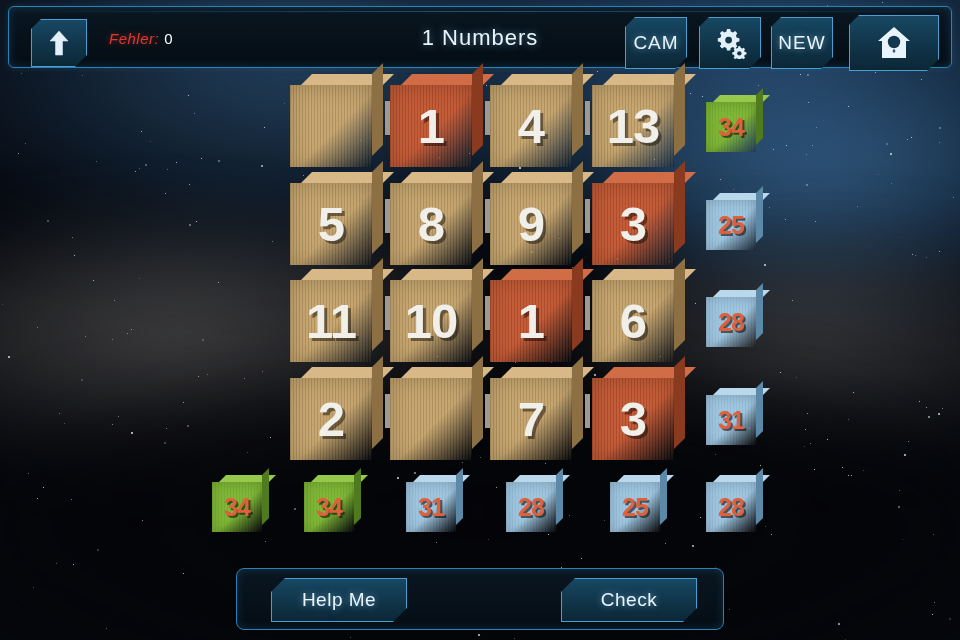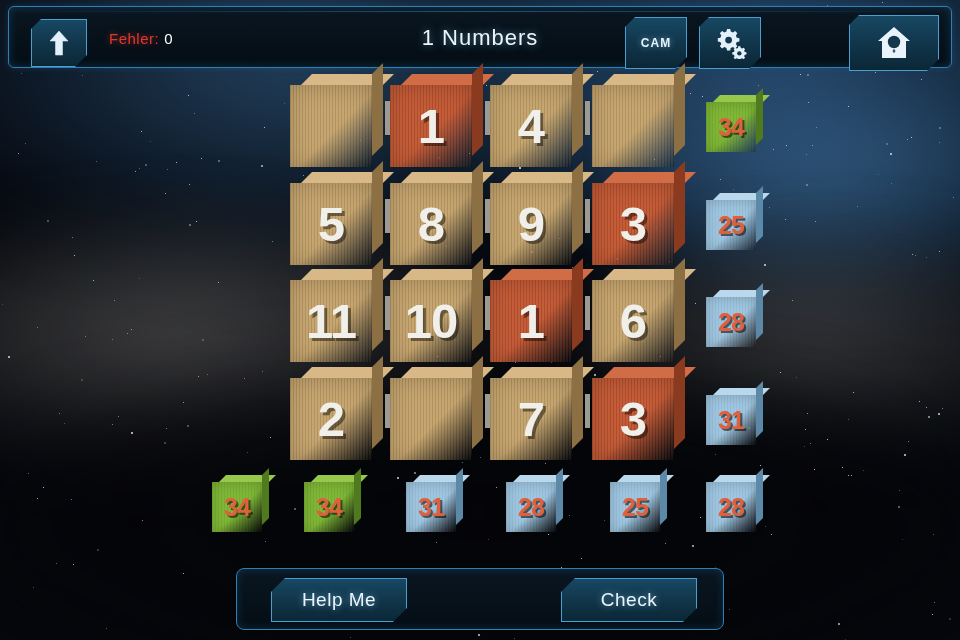--- a/index.html
+++ b/index.html
@@ -34,34 +34,34 @@
     border:1px solid #4a9ed0;
     background:linear-gradient(180deg,#174863 0%,#11364b 50%,#0b2736 100%);
     color:#e8f3fb;
     display:flex;align-items:center;justify-content:center;
     -webkit-clip-path:polygon(10px 0,100% 0,100% calc(100% - 12px),calc(100% - 12px) 100%,0 100%,0 10px);
     clip-path:polygon(10px 0,100% 0,100% calc(100% - 12px),calc(100% - 12px) 100%,0 100%,0 10px);
     letter-spacing:1px;
     text-shadow:0 0 6px rgba(160,220,255,.55);
     cursor:pointer;user-select:none;
   }
-  .hexbtn .lbl{font-size:12px;font-weight:700;font-family:"Liberation Sans",sans-serif;}
+  .hexbtn .lbl{font-size:19px;font-weight:400;font-family:"Liberation Sans",sans-serif;}
 
   #btn-back{left:22px;top:12px;width:56px;height:48px;}
   #btn-cam {left:616px;top:10px;width:62px;height:52px;}
   #btn-settings{left:690px;top:10px;width:62px;height:52px;}
   #btn-new {left:762px;top:10px;width:62px;height:52px;}
   #btn-home{left:840px;top:8px;width:90px;height:56px;}
 
   #errors{
     position:absolute;left:100px;top:0;height:62px;
     display:flex;align-items:center;gap:5px;
     font-size:15px;letter-spacing:.5px;
   }
-  #errors .err-label{color:#e0392b;text-shadow:0 0 6px rgba(224,57,43,.6);}
+  #errors .err-label{color:#e0392b;text-shadow:0 0 6px rgba(224,57,43,.6);font-style:italic;}
   #errors .err-value{color:#ffffff;}
 
   #title{
     position:absolute;left:0;right:0;top:0;height:62px;
     display:flex;align-items:center;justify-content:center;
     color:#eaf4fb;font-size:22px;letter-spacing:1px;
     text-shadow:0 0 8px rgba(150,215,255,.5);
     pointer-events:none;
   }
 
@@ -454,20 +454,23 @@
         <path d="M14 2 l3.2 0 .55 2.6 2.1 .9 2.25-1.45 2.25 2.25-1.45 2.25 .9 2.1 2.6 .55 0 3.2-2.6 .55-.9 2.1 1.45 2.25-2.25 2.25-2.25-1.45-2.1 .9-.55 2.6-3.2 0-.55-2.6-2.1-.9-2.25 1.45-2.25-2.25 1.45-2.25-.9-2.1-2.6-.55 0-3.2 2.6-.55 .9-2.1-1.45-2.25 2.25-2.25 2.25 1.45 2.1-.9z"></path>
       </g>
       <circle cx="15.6" cy="13.1" r="3.4" fill="#13384c"></circle>
       <g fill="#e3f0fa">
         <path d="M25.3 19.3 l2.1 0 .36 1.7 1.38 .6 1.48-.95 1.48 1.48-.95 1.48 .6 1.38 1.7 .36 0 2.1-1.7 .36-.6 1.38 .95 1.48-1.48 1.48-1.48-.95-1.38 .6-.36 1.7-2.1 0-.36-1.7-1.38-.6-1.48 .95-1.48-1.48 .95-1.48-.6-1.38-1.7-.36 0-2.1 1.7-.36 .6-1.38-.95-1.48 1.48-1.48 1.48 .95 1.38-.6z"></path>
       </g>
       <circle cx="26.35" cy="26.35" r="2.2" fill="#13384c"></circle>
     </svg>
   </div>
 
+  <div class="hexbtn" id="btn-new">
+    <span class="lbl">NEW</span>
+  </div>
 
   <div class="hexbtn" id="btn-home">
     <svg width="36" height="34" viewBox="0 0 36 34">
       <path d="M18 1 L34 15 L30 15 L30 32 L6 32 L6 15 L2 15 Z" fill="#e9f3fb"></path>
       <circle cx="18" cy="16" r="6.2" fill="#13384c"></circle>
       <path d="M16.6 24.4 h2.8 v1.2 h-2.8z M17.4 23.2 h1.2 v3.6 h-1.2z" fill="#13384c"></path>
     </svg>
   </div>
 </div>
 
@@ -499,20 +502,21 @@
       <div class="face" style="background:linear-gradient(135deg,#c3a169 0%,#c3a169 55%,rgba(0,0,0,.10) 100%);box-shadow:inset 0 0 21px rgba(0,0,0,.22);">
         <div class="grain"></div>
         <span class="num" style="font-size:49px;color:#f0efe9;text-shadow:3px 3px 0 rgba(0,0,0,.45);position:relative;z-index:2;">4</span>
       </div>
     </div>
     <div class="cube" style="left: 592px; top: 85px; width: 82px; height: 82px;">
       <div class="top" style="left:11px;top:-11px;width:82px;height:11px;background:#d8b887;transform:skewX(-45deg);transform-origin:bottom left;"></div>
       <div class="side" style="left:82px;top:-11px;width:11px;height:82px;background:#8d6f44;transform:skewY(-45deg);transform-origin:top left;"></div>
       <div class="face" style="background:linear-gradient(135deg,#c3a169 0%,#c3a169 55%,rgba(0,0,0,.10) 100%);box-shadow:inset 0 0 21px rgba(0,0,0,.22);">
         <div class="grain"></div>
+        <span class="num" style="font-size:49px;color:#f0efe9;text-shadow:3px 3px 0 rgba(0,0,0,.45);position:relative;z-index:2;">13</span>
       </div>
     </div>
     <div class="cube" style="left: 706px; top: 102px; width: 50px; height: 50px;">
       <div class="top" style="left:7px;top:-7px;width:50px;height:7px;background:#96c94b;transform:skewX(-45deg);transform-origin:bottom left;"></div>
       <div class="side" style="left:50px;top:-7px;width:7px;height:50px;background:#4f7a1d;transform:skewY(-45deg);transform-origin:top left;"></div>
       <div class="face" style="background:linear-gradient(135deg,#7cb533 0%,#7cb533 55%,rgba(0,0,0,.10) 100%);box-shadow:inset 0 0 13px rgba(0,0,0,.22);">
         <div class="grain" style="opacity:.45"></div>
         <span class="num" style="font-size:25px;color:#e0603c;text-shadow:2px 2px 0 rgba(0,0,0,.55);position:relative;z-index:2;">34</span>
       </div>
     </div>

